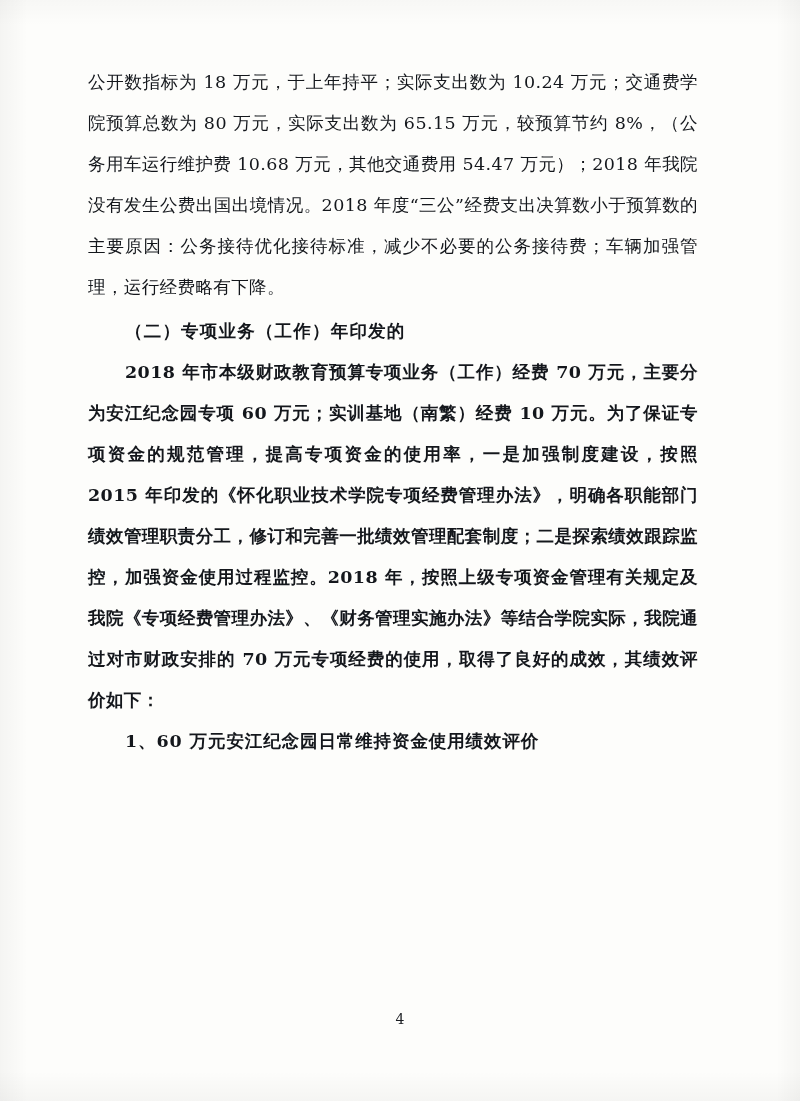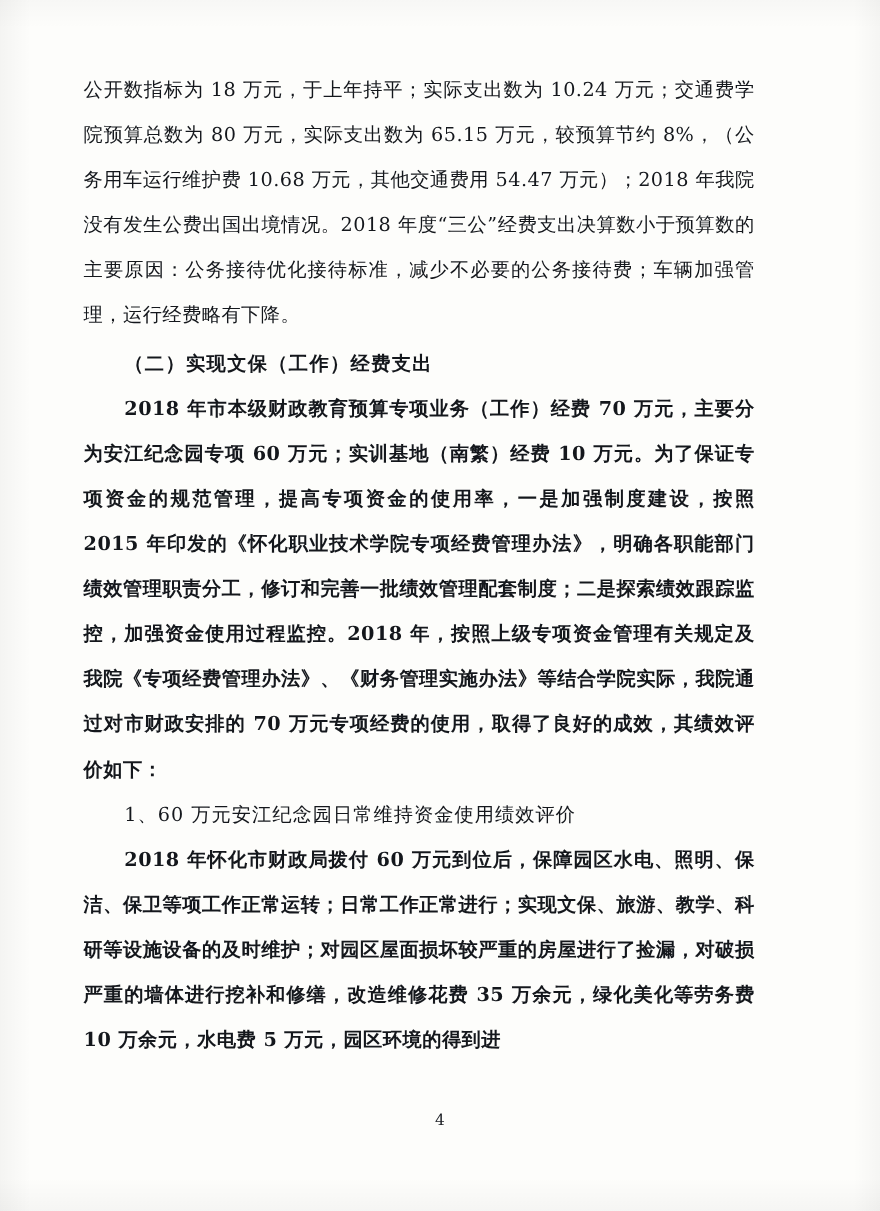--- a/index.html
+++ b/index.html
@@ -27,21 +27,21 @@
     inset: 0;
     background:
       linear-gradient(to right, rgba(0,0,0,0.035) 0px, rgba(0,0,0,0.0) 28px),
       linear-gradient(to left, rgba(0,0,0,0.03) 0px, rgba(0,0,0,0.0) 24px),
       linear-gradient(to bottom, rgba(0,0,0,0.025) 0px, rgba(0,0,0,0.0) 26px),
       linear-gradient(to top, rgba(0,0,0,0.03) 0px, rgba(0,0,0,0.0) 30px);
     pointer-events: none;
   }
   .content {
     position: absolute;
-    left: 76px;
+    left: 88px;
     top: 62px;
     width: 610px;
   }
   p {
     margin: 0;
     color: #14171c;
     font-size: 17.5px;
     line-height: 41px;
     letter-spacing: 0.4px;
     text-align: justify;
@@ -51,21 +51,21 @@
     text-indent: 37px;
     font-weight: bold;
   }
   .heading {
     font-weight: bold;
     text-indent: 37px;
     letter-spacing: 1.2px;
     margin-top: 3px;
   }
   .heading-sub {
-    font-weight: normal;
+    font-weight: bold;
     text-indent: 37px;
     letter-spacing: 0.9px;
   }
   .block {
     margin-bottom: 0px;
   }
   .pagenum {
     position: absolute;
     left: 0;
     right: 0;
@@ -80,31 +80,28 @@
 <body>
 
 <div class="page">
   <div class="content">
 
     <div class="block">
       <p class="para-body">公开数指标为 18 万元，于上年持平；实际支出数为 10.24 万元；交通费学院预算总数为 80 万元，实际支出数为 65.15 万元，较预算节约 8%，（公务用车运行维护费 10.68 万元，其他交通费用 54.47 万元）；2018 年我院没有发生公费出国出境情况。2018 年度“三公”经费支出决算数小于预算数的主要原因：公务接待优化接待标准，减少不必要的公务接待费；车辆加强管理，运行经费略有下降。</p>
     </div>
 
     <div class="block">
-      <p class="heading">（二）实现文保（工作）经费支出</p>
+      <p class="heading">（二）专项业务（工作）年印发的</p>
     </div>
 
     <div class="block">
       <p class="para-indent">2018 年市本级财政教育预算专项业务（工作）经费 70 万元，主要分为安江纪念园专项 60 万元；实训基地（南繁）经费 10 万元。为了保证专项资金的规范管理，提高专项资金的使用率，一是加强制度建设，按照 2015 年印发的《怀化职业技术学院专项经费管理办法》，明确各职能部门绩效管理职责分工，修订和完善一批绩效管理配套制度；二是探索绩效跟踪监控，加强资金使用过程监控。2018 年，按照上级专项资金管理有关规定及我院《专项经费管理办法》、《财务管理实施办法》等结合学院实际，我院通过对市财政安排的 70 万元专项经费的使用，取得了良好的成效，其绩效评价如下：</p>
     </div>
 
     <div class="block">
       <p class="heading-sub">1、60 万元安江纪念园日常维持资金使用绩效评价</p>
     </div>
 
-    <div class="block">
-      <p class="para-indent">2018 年怀化市财政局拨付 60 万元到位后，保障园区水电、照明、保洁、保卫等项工作正常运转；日常工作正常进行；实现文保、旅游、教学、科研等设施设备的及时维护；对园区屋面损坏较严重的房屋进行了捡漏，对破损严重的墙体进行挖补和修缮，改造维修花费 35 万余元，绿化美化等劳务费 10 万余元，水电费 5 万元，园区环境的得到进</p>
-    </div>
 
   </div>
 
   <div class="pagenum">4</div>
 </div>
 
 </body></html>

